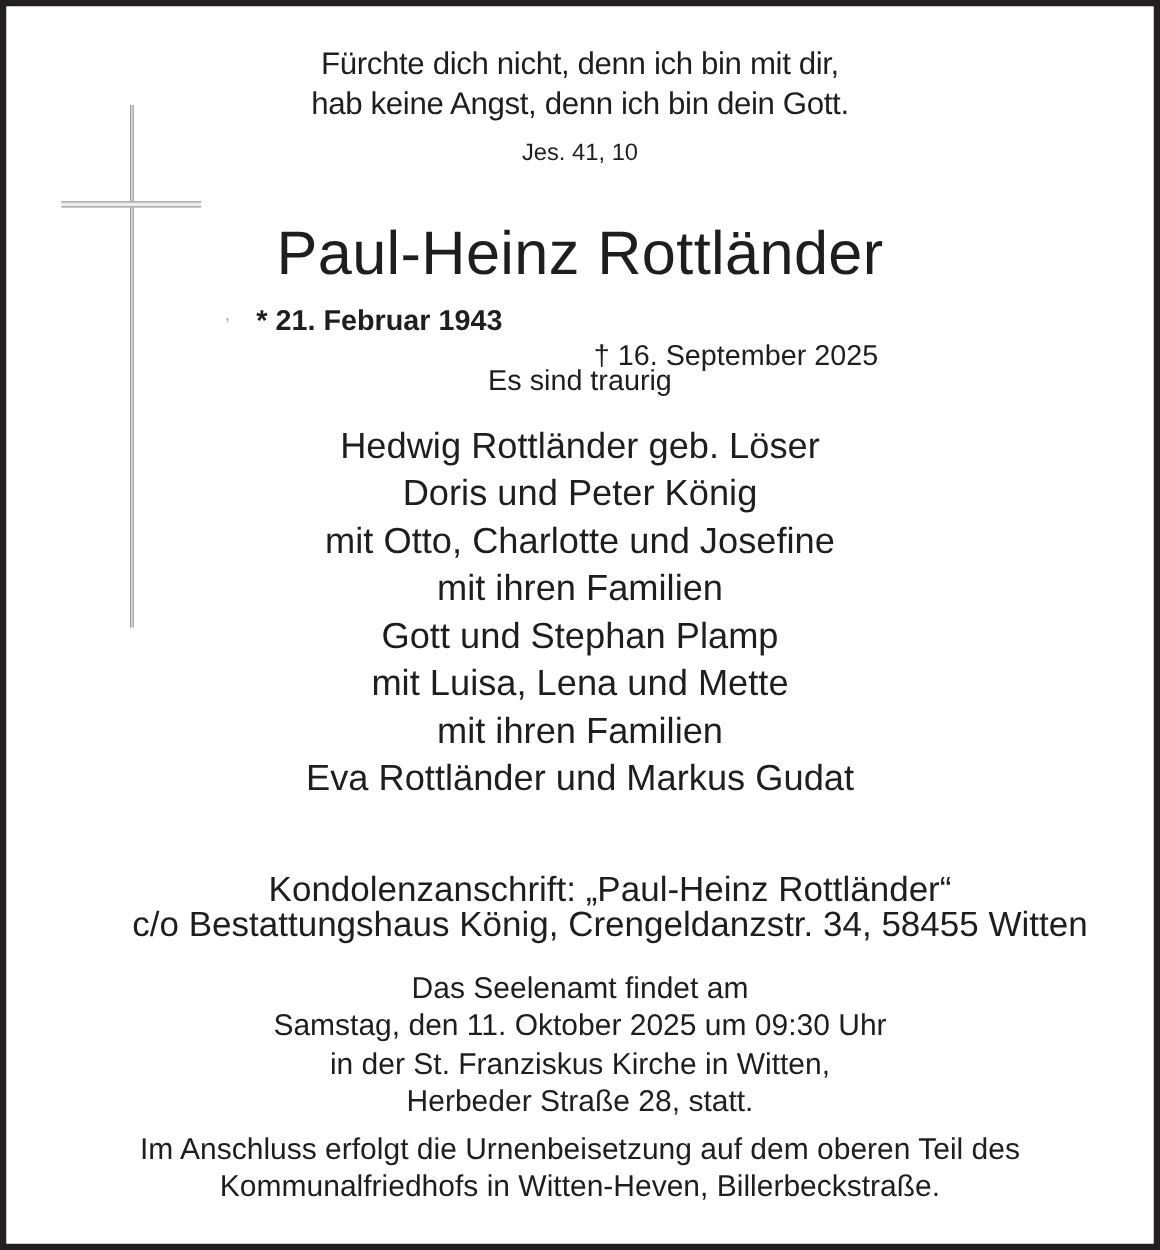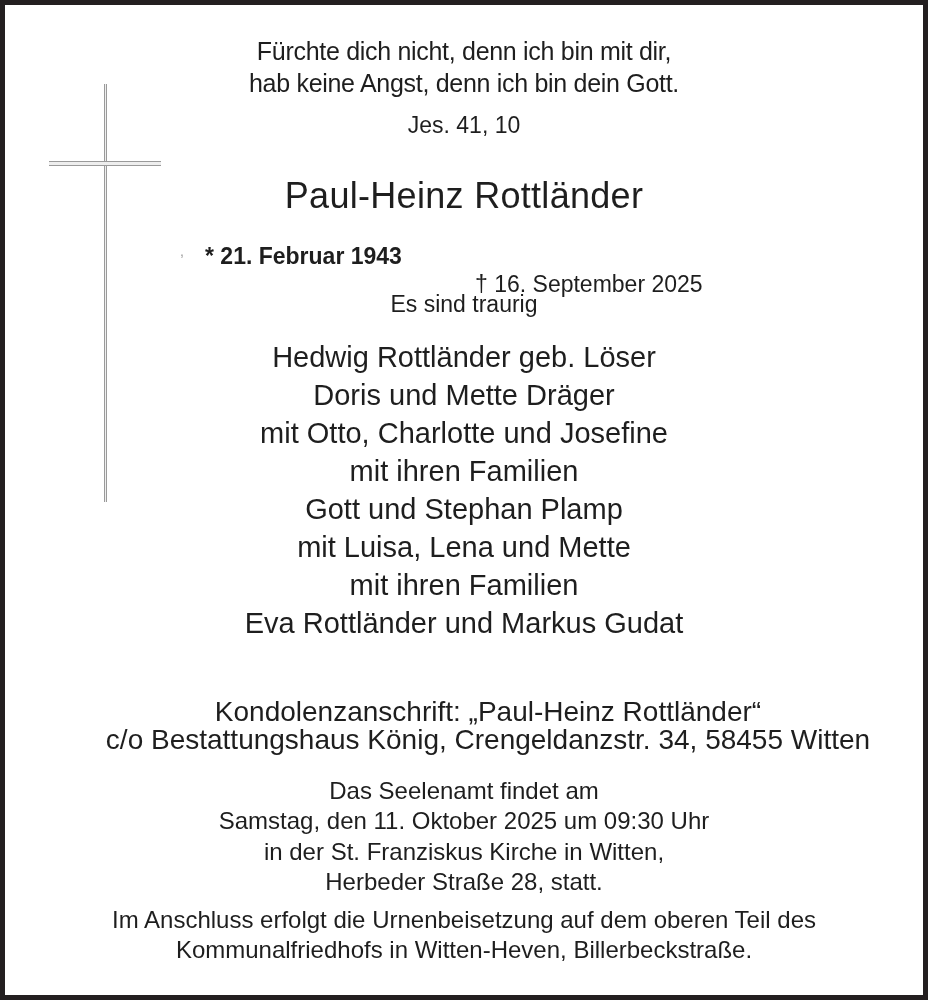--- a/index.html
+++ b/index.html
@@ -4,22 +4,22 @@
 <style>
   html, body { margin: 0; padding: 0; }
   body { width: 928px; height: 1000px; background: #231f20; position: relative; overflow: hidden; }
   .page {
     position: absolute; left: 5px; top: 5px; width: 918px; height: 990px;
     background: #ffffff; color: #1e1e1e;
     font-family: "Liberation Sans", "DejaVu Sans", sans-serif;
   }
   .line { position: absolute; left: 0; width: 918px; text-align: center; white-space: nowrap; }
   .verse { font-size: 25px; letter-spacing: -0.3px; }
-  .ref { font-size: 23px; }
-  .name { font-size: 36px; letter-spacing: 0.3px; }
+  .ref { font-size: 19px; }
+  .name { font-size: 49px; letter-spacing: 0.3px; }
   .dates { font-size: 23px; }
   .mourn-intro { font-size: 23px; }
   .mourner { font-size: 29px; text-align: center; }
   .small { font-size: 28px; padding-left: 24px; }
   .mid { font-size: 24px; }
   .cross-v { position: absolute; left: 99px; top: 79px; width: 3px; height: 418px;
     border-left: 1px solid #9a9a9a; border-right: 1px solid #9a9a9a; box-sizing: border-box; background: #eee; }
   .cross-h { position: absolute; left: 44px; top: 156px; width: 112px; height: 5px;
     border-top: 1px solid #9a9a9a; border-bottom: 1px solid #9a9a9a; box-sizing: border-box; background: #eee; }
   .dates-wrap { position: absolute; top: 238px; left: 0; width: 918px; height: 30px; }
@@ -42,21 +42,21 @@
 
   <div class="dates-wrap dates">
     <span class="comma">,</span>
     <span class="birth">* 21. Februar 1943</span>
     <span class="death">† 16. September 2025</span>
   </div>
 
   <div class="line mourn-intro" style="top:286px">Es sind traurig</div>
 
   <div class="line mourner" style="top:336px">Hedwig Rottländer geb. Löser</div>
-  <div class="line mourner" style="top:374px">Doris und Mette Dräger</div>
+  <div class="line mourner" style="top:374px">Doris und Peter König</div>
   <div class="line mourner" style="top:412px">mit Otto, Charlotte und Josefine</div>
   <div class="line mourner" style="top:450px">mit ihren Familien</div>
   <div class="line mourner" style="top:488px">Gott und Stephan Plamp</div>
   <div class="line mourner" style="top:526px">mit Luisa, Lena und Mette</div>
   <div class="line mourner" style="top:564px">mit ihren Familien</div>
   <div class="line mourner" style="top:602px">Eva Rottländer und Markus Gudat</div>
 
   <div class="line small" style="top:691px">Kondolenzanschrift: „Paul-Heinz Rottländer“</div>
   <div class="line small" style="top:719px">c/o Bestattungshaus König, Crengeldanzstr. 34, 58455 Witten</div>
 

